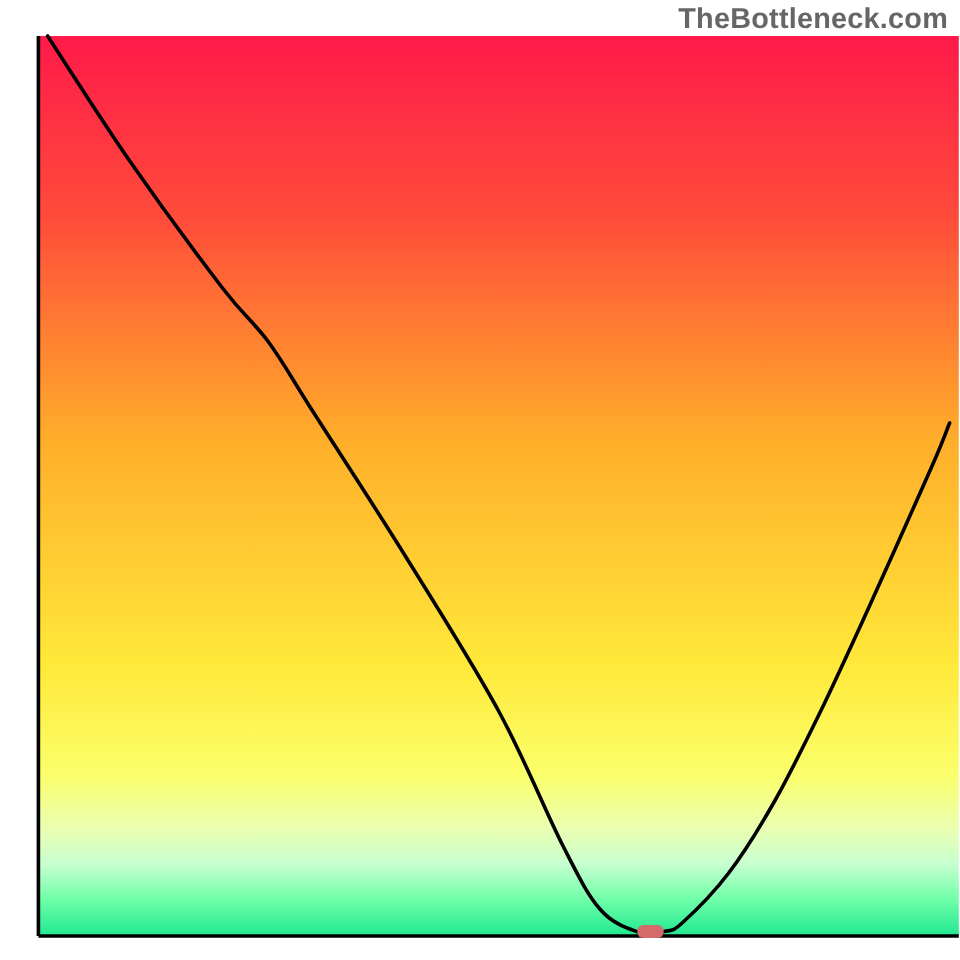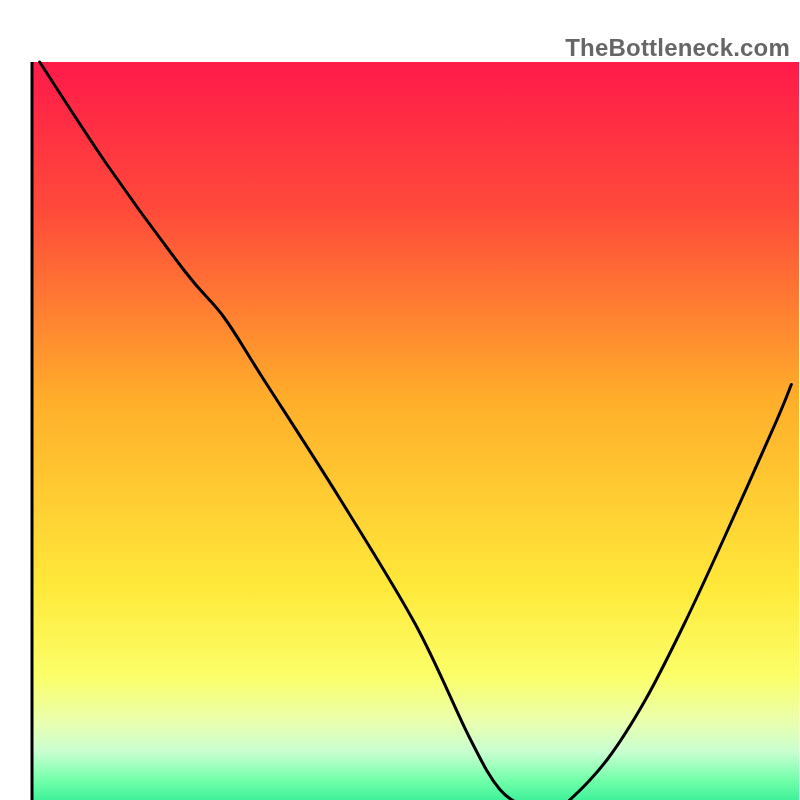--- a/index.html
+++ b/index.html
@@ -7,21 +7,20 @@
     padding: 0;
     width: 800px;
     height: 800px;
     background: #ffffff;
     overflow: hidden;
   }
   .stage {
     position: relative;
     width: 800px;
     height: 583px;
-    margin-top: 32px;
   }
   .watermark {
     position: absolute;
     top: 2px;
     right: 10px;
     font-family: Arial, Helvetica, sans-serif;
     font-size: 24px;
     font-weight: bold;
     color: #666666;
     letter-spacing: 0.2px;

